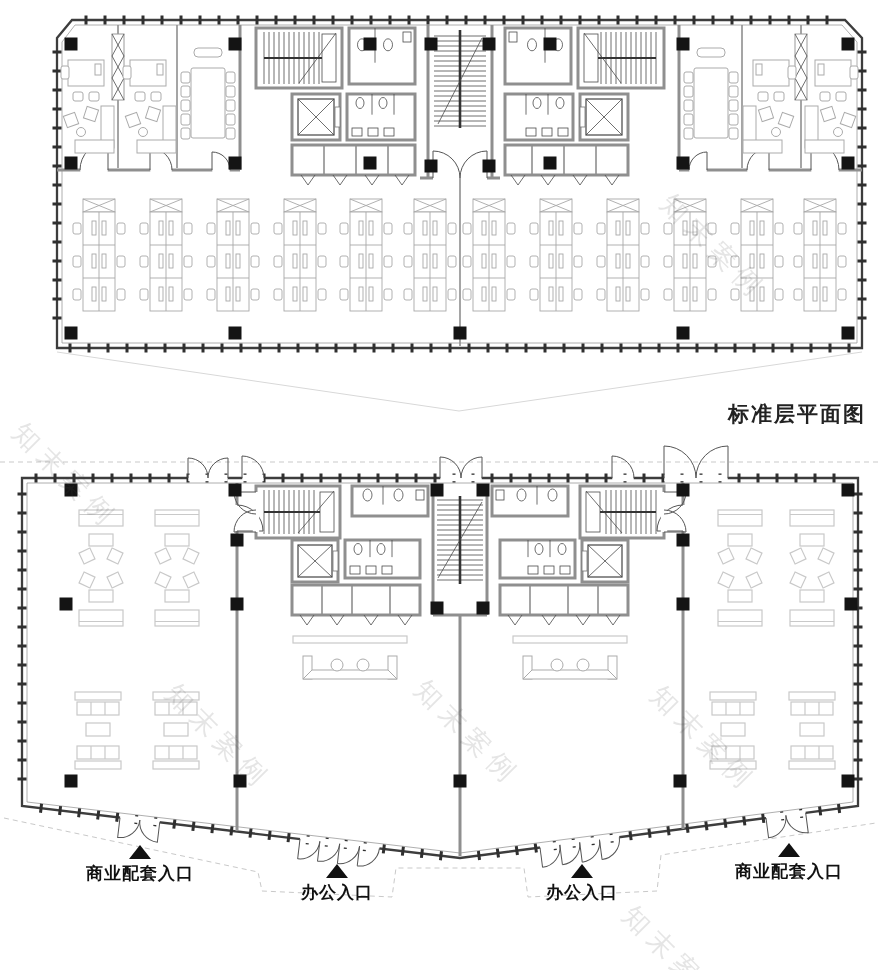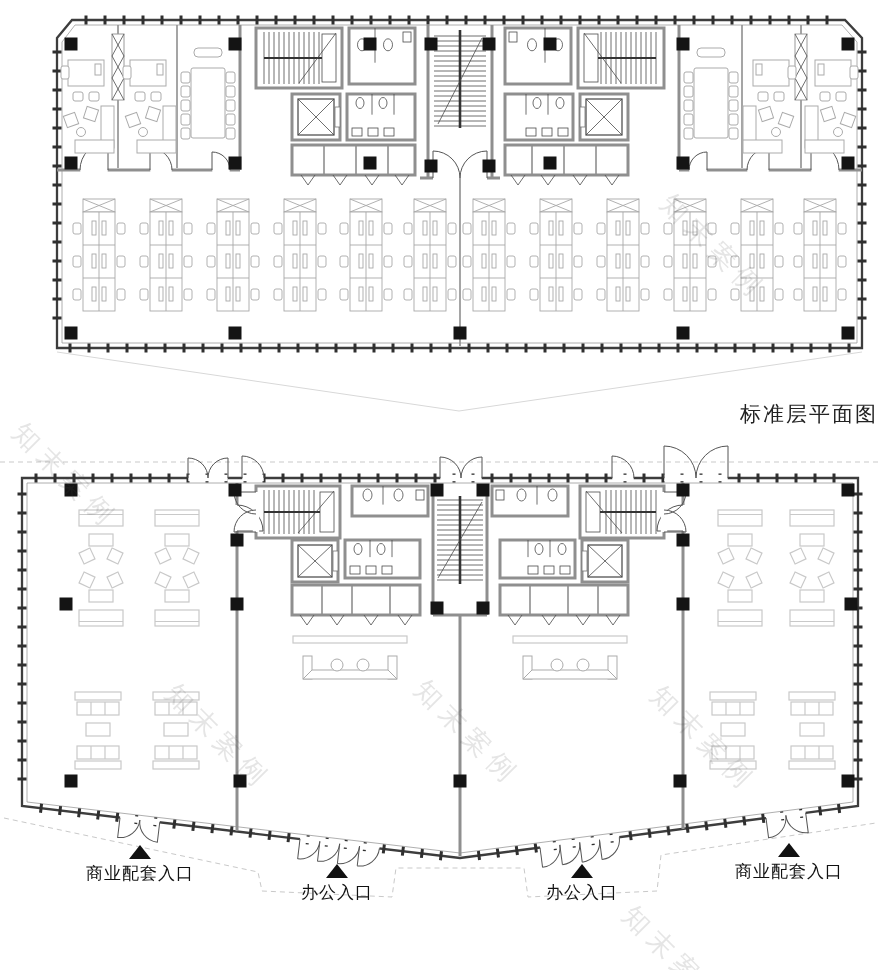--- a/index.html
+++ b/index.html
@@ -14,27 +14,27 @@
   .t  {stroke:var(--thin,#4a4a4a);stroke-width:.8;fill:none;}
   .f  {stroke:var(--furniture,#ababab);stroke-width:1;fill:#fff;}
   .lf {stroke:var(--light,#c9c9c9);stroke-width:1.2;fill:#fff;}
   .ds {stroke:#a8a8a8;stroke-width:.9;fill:#fff;}
   .dr {stroke:#555;stroke-width:1;fill:none;}
   .dsh{stroke:var(--dashed,#c9c9c9);stroke-width:1;fill:none;stroke-dasharray:5 4;}
   .ld {stroke:#d8d8d8;stroke-width:1;fill:none;}
   .tick{fill:var(--tick,#2f2f2f);}
   .col{fill:var(--column,#141414);stroke:none;}
   
-  .plan-title{position:absolute;font-size:21px;font-weight:400;color:#222;letter-spacing:2px;text-align:right;}
+  .plan-title{position:absolute;font-size:21px;font-weight:700;color:#222;letter-spacing:2px;text-align:left;}
   #title-standard{left:728px;top:400px;width:150px;}
   #title-first{left:751px;top:930px;width:124px;}
   .entrance{position:absolute;display:flex;flex-direction:column;align-items:center;gap:3px;color:#111;}
   .entrance .tri{width:0;height:0;border-left:11px solid transparent;border-right:11px solid transparent;
                  border-bottom:14px solid var(--marker,#111);}
-  .entrance .lbl{font-size:17px;font-weight:400;letter-spacing:1px;white-space:nowrap;}
+  .entrance .lbl{font-size:17px;font-weight:700;letter-spacing:1px;white-space:nowrap;}
   #ent-cl{left:57px;top:845px;width:166px;}
   #ent-ol{left:262px;top:864px;width:150px;}
   #ent-or{left:507px;top:864px;width:150px;}
   #ent-cr{left:706px;top:843px;width:166px;}
   .wm{position:absolute;color:rgba(70,70,70,.14);font-size:27px;letter-spacing:7px;
       transform:rotate(45deg);transform-origin:0 0;white-space:nowrap;pointer-events:none;}
 </style>
 </head>
 <body>
 

